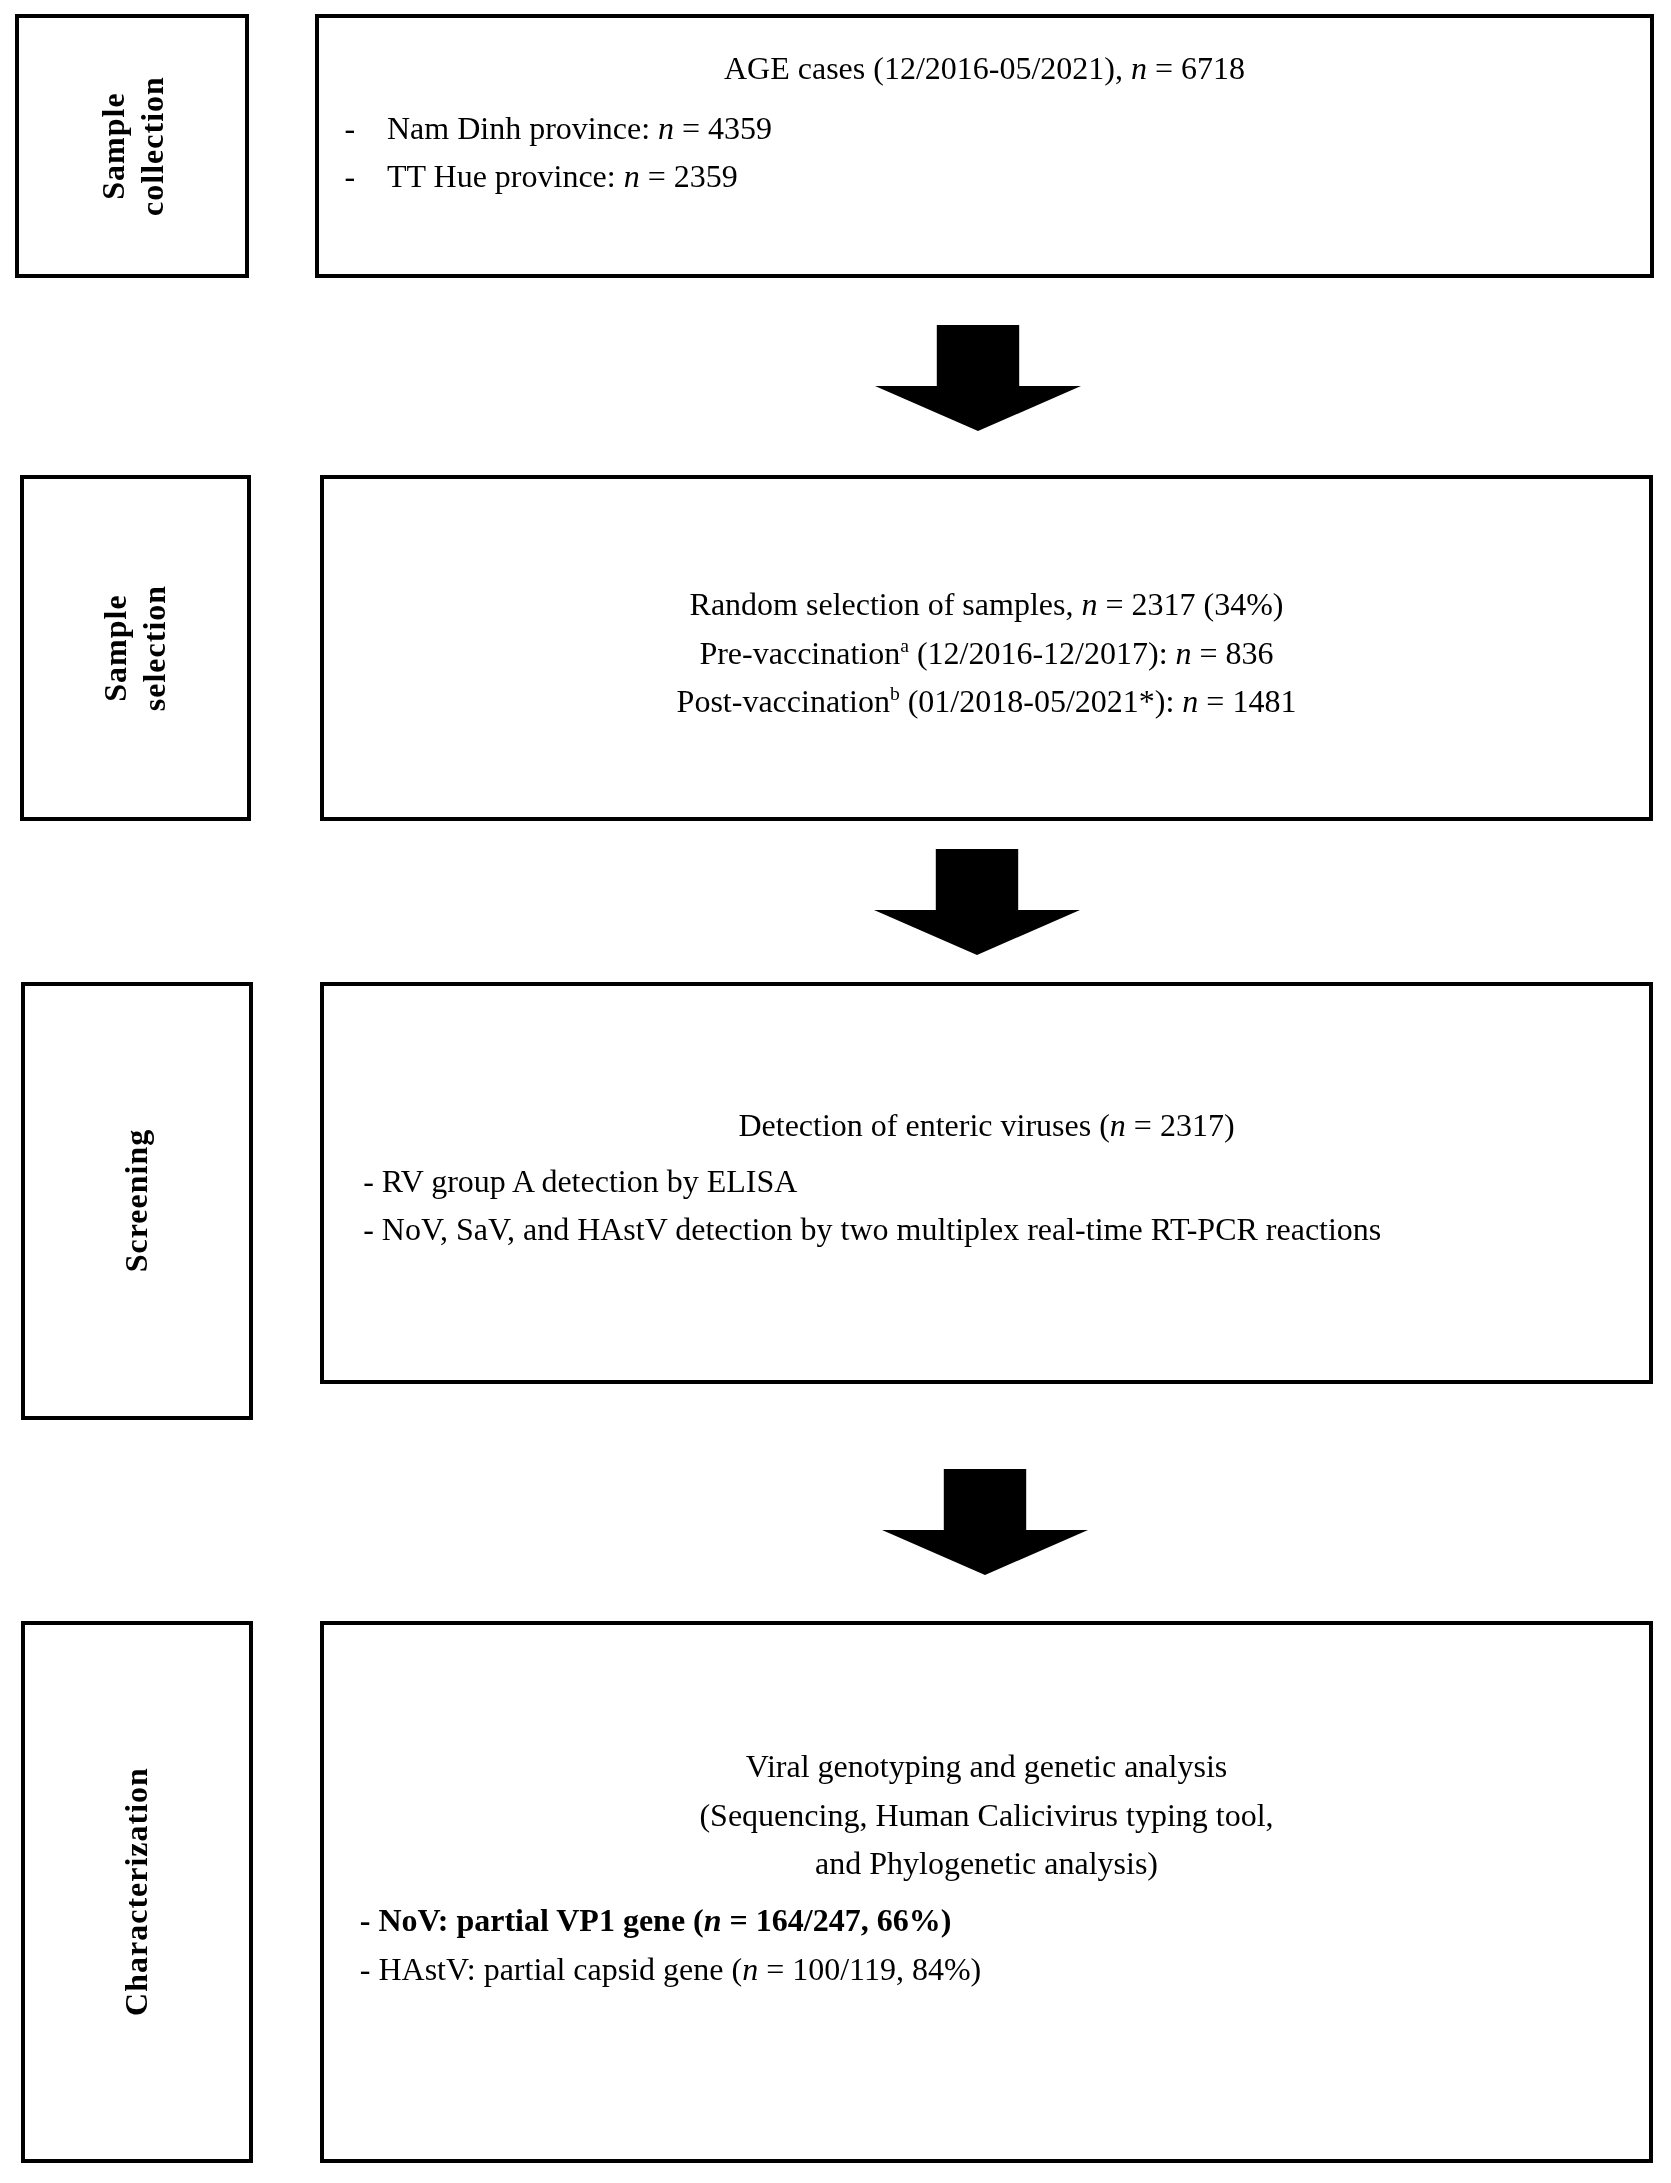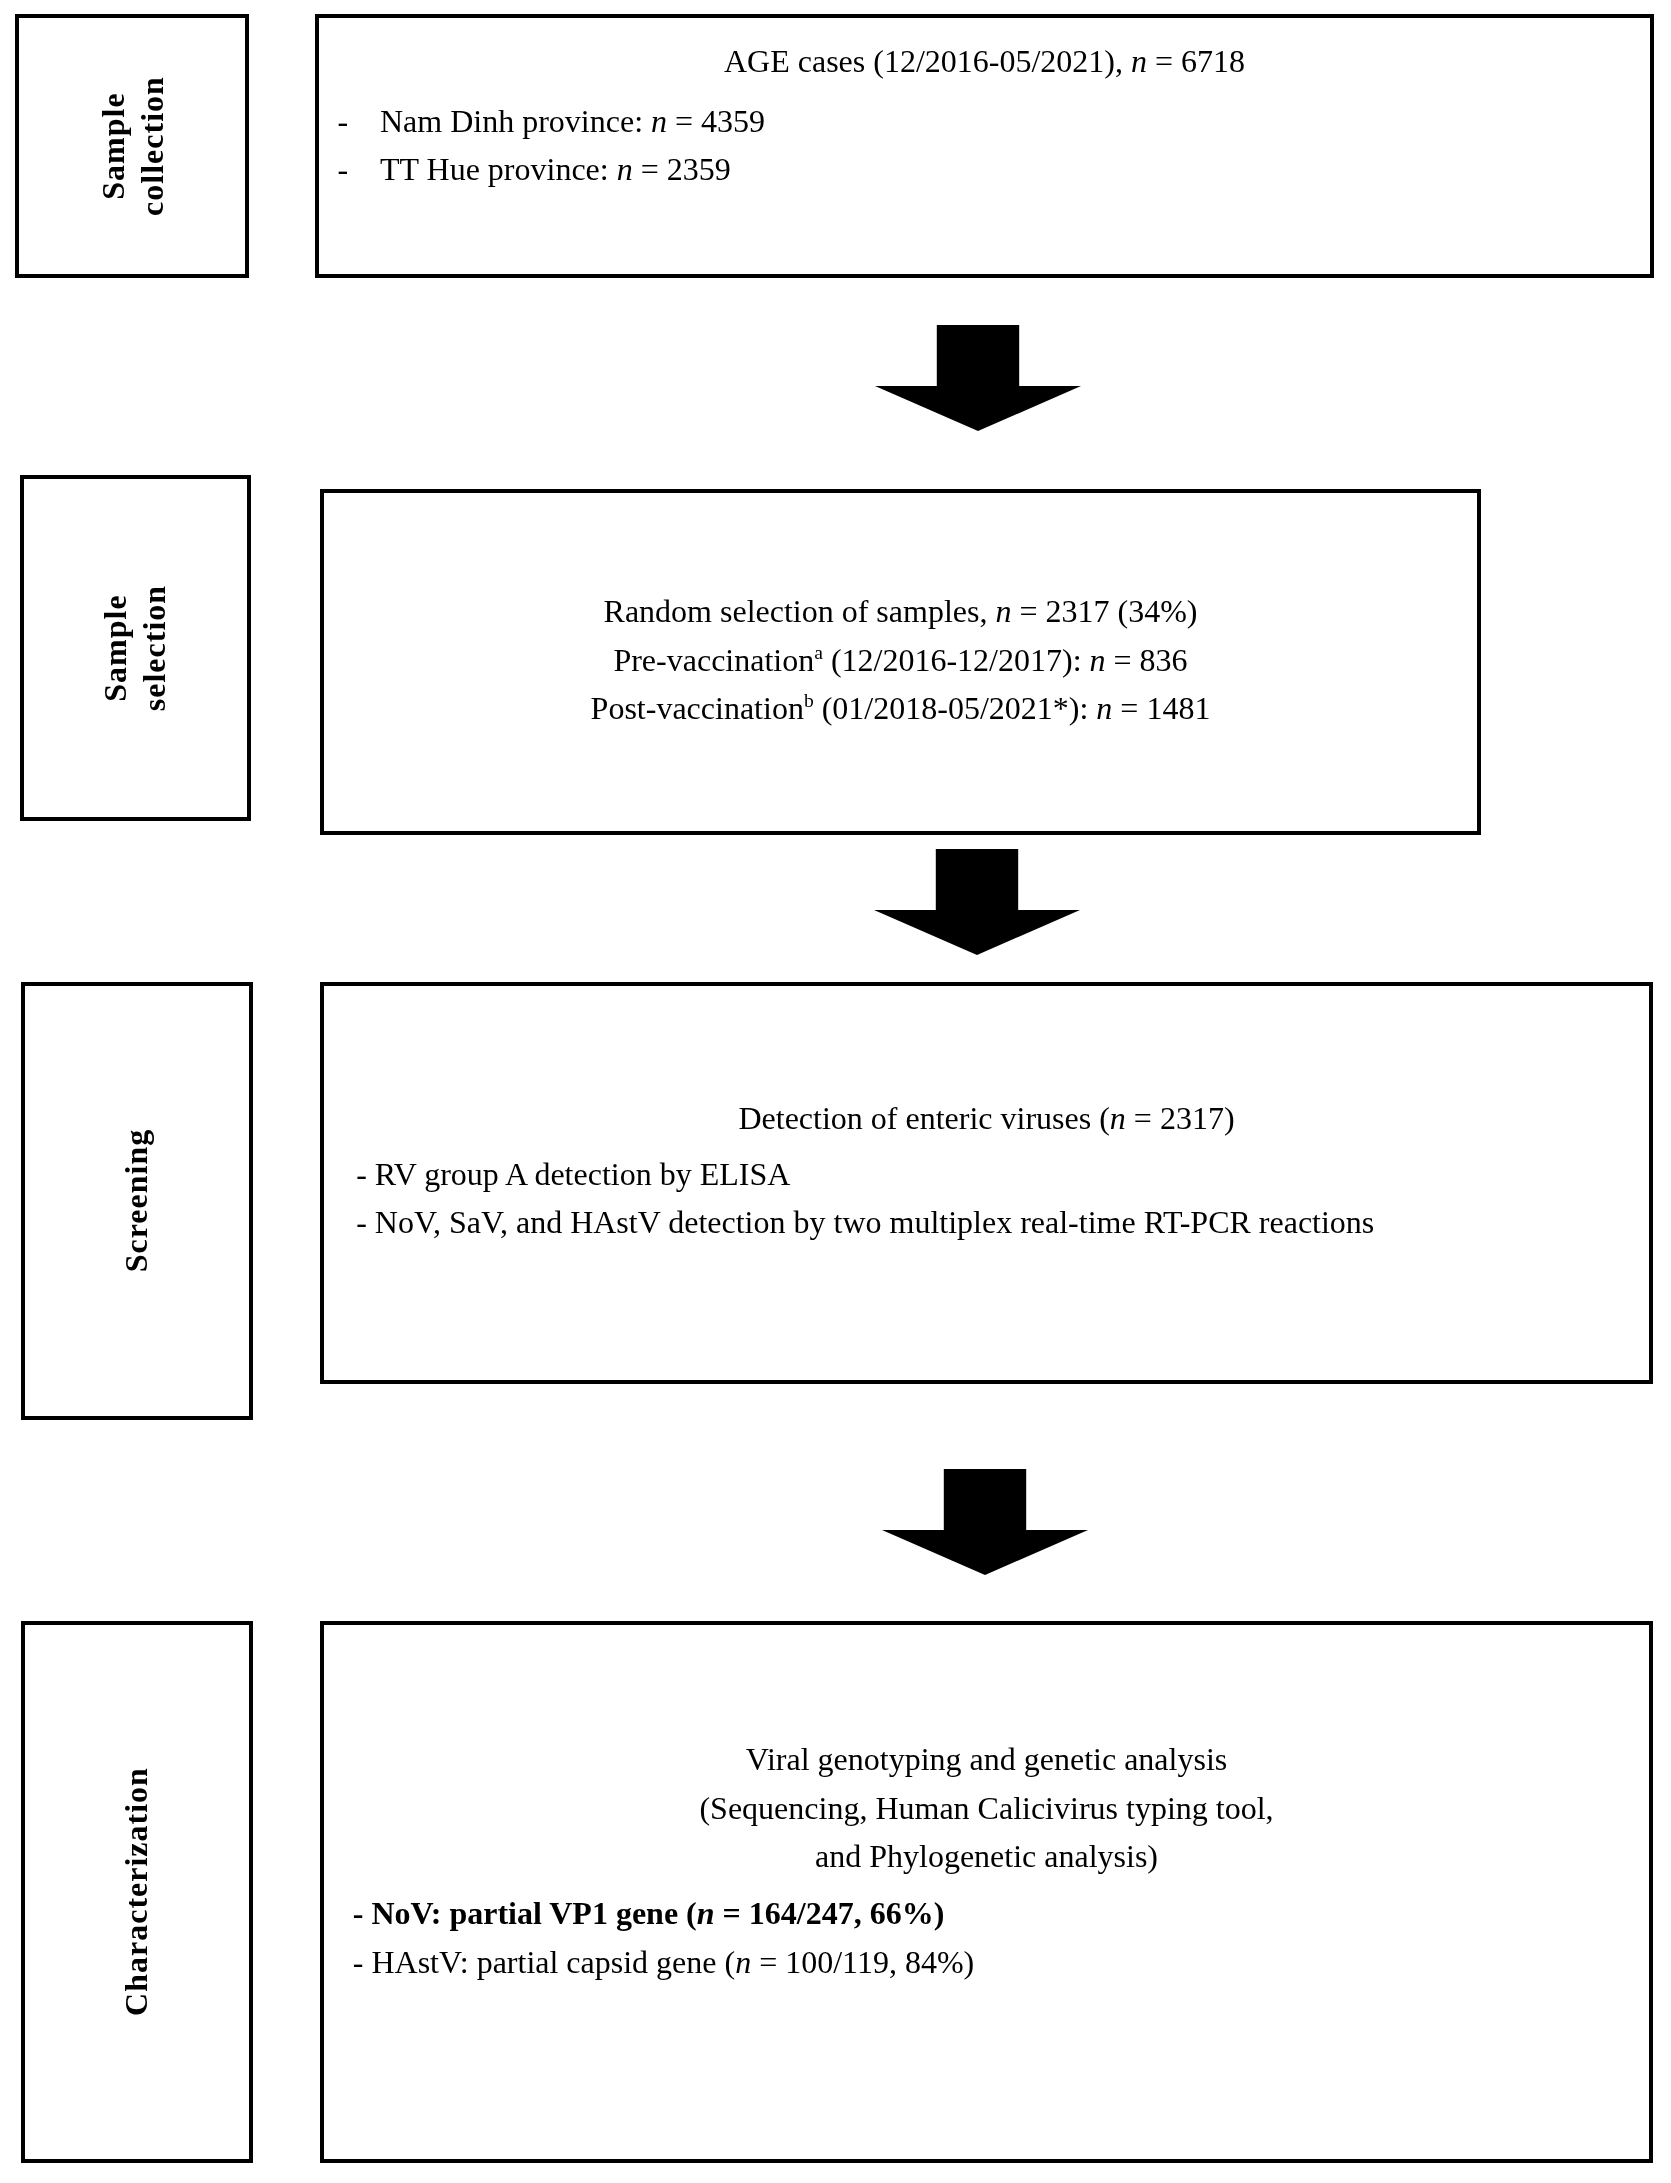--- a/index.html
+++ b/index.html
@@ -30,21 +30,21 @@
     text-align:center;
   }
   .label-text .l2{display:block;}
 
   
   .content-box{
     position:absolute;
     border:4.6px solid #000;
     background:#fff;
     box-sizing:border-box;
-    padding:0;
+    padding:7px;
   }
   .inner{
     position:relative;
     width:100%;height:100%;
     box-sizing:border-box;
   }
   .line{
     font-size:32px;
     line-height:1.52;
     white-space:nowrap;
@@ -107,21 +107,21 @@
     </svg>
   </div>
 
   <div class="label-box" style="left:19.6px;top:475px;width:231px;height:346px;">
     <div class="label-text">
       <span>Sample</span>
       <span class="l2">selection</span>
     </div>
   </div>
 
-  <div class="content-box" style="left:320px;top:489px;width:1161px;height:346px;">
+  <div class="content-box" style="left:320px;top:475px;width:1333px;height:346px;">
     <div class="inner">
       <div class="line center" style="margin-top:94px;">
         <span>Random selection of samples, </span><span class="ital">n</span><span> = 2317 (34%)</span>
       </div>
 
       <div class="line center">
         <span>Pre-vaccination</span><span class="sup">a</span><span> (12/2016-12/2017): </span><span class="ital">n</span><span> = 836</span>
       </div>
 
       <div class="line center">

